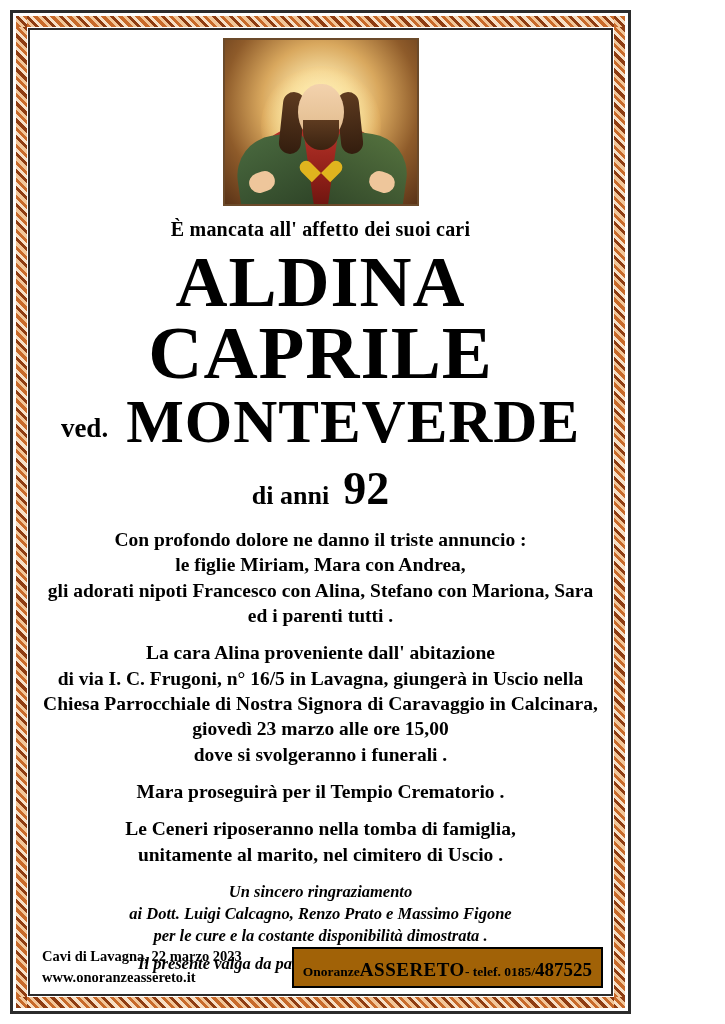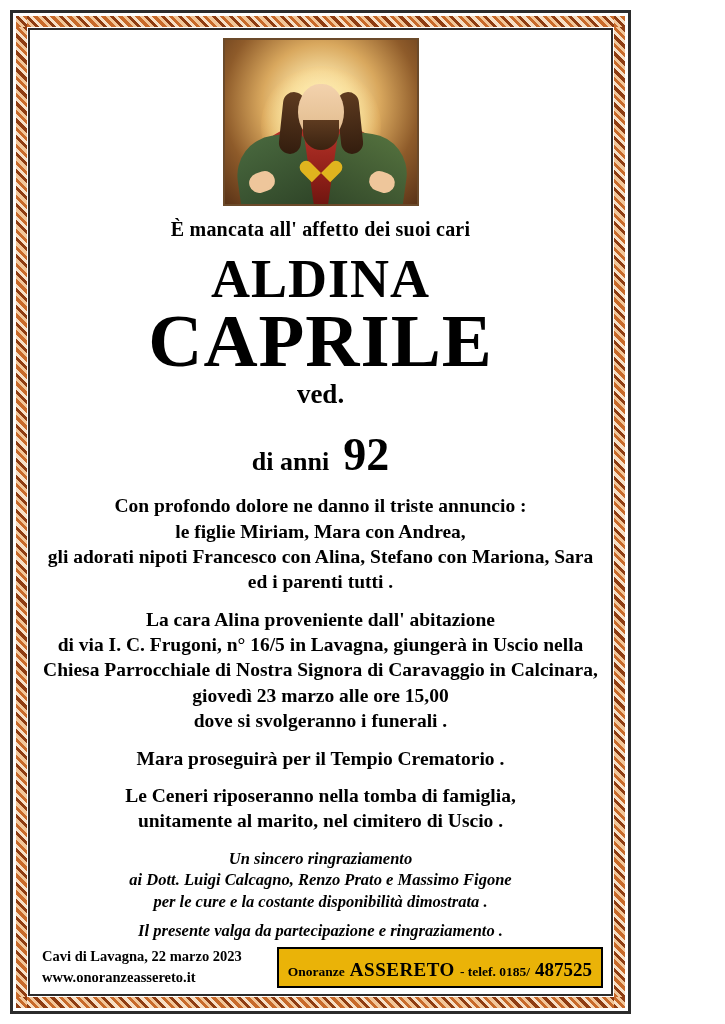--- a/index.html
+++ b/index.html
@@ -218,22 +218,22 @@
     font-weight: bold;
     letter-spacing: 0.2px;
   }
 
   .name-line {
     font-weight: bold;
     line-height: 0.98;
     letter-spacing: 1px;
   }
   .name1 {
-    font-size: 54px;
-    margin-top: 12px;
+    font-size: 72px;
+    margin-top: 6px;
   }
   .name2 {
     font-size: 75px;
     margin-top: -2px;
   }
   .name3-row {
     margin-top: 2px;
     display: flex;
     align-items: flex-end;
     justify-content: center;
@@ -302,23 +302,22 @@
     font-weight: bold;
     line-height: 1.45;
     padding-left: 6px;
   }
   .footer-left .site { font-weight: bold; }
   .agency {
     border: 2px solid #000;
     padding: 10px 9px 5px 9px;
     display: flex;
     align-items: baseline;
-    gap: 5px;
     margin-right: 2px;
-    background: #eab308;
+    background: #a16207;
   }
   .agency .w1 { font-size: 13.5px; font-weight: bold; }
   .agency .w2 { font-size: 19px; font-weight: bold; letter-spacing: 0.5px; }
   .agency .w3 { font-size: 13.5px; font-weight: bold; }
   .agency .w4 { font-size: 19px; font-weight: bold; }
 </style>
 </head>
 <body>
 
 <div class="poster">
@@ -348,20 +347,21 @@
       </div>
     </div>
 
     <div class="intro">È mancata all' affetto dei suoi cari</div>
 
     <div class="name-line name1">ALDINA</div>
     <div class="name-line name2">CAPRILE</div>
 
     <div class="name3-row">
       <span class="ved">ved.</span>
+      <span class="name3">MONTEVERDE</span>
     </div>
 
     <div class="age-row">
       <span class="age-label">di anni</span>
       <span class="age-value">92</span>
     </div>
 
     <div class="body-block">
       <p>Con profondo dolore ne danno il triste annuncio :</p>
       <p>le figlie Miriam, Mara con Andrea,</p>

